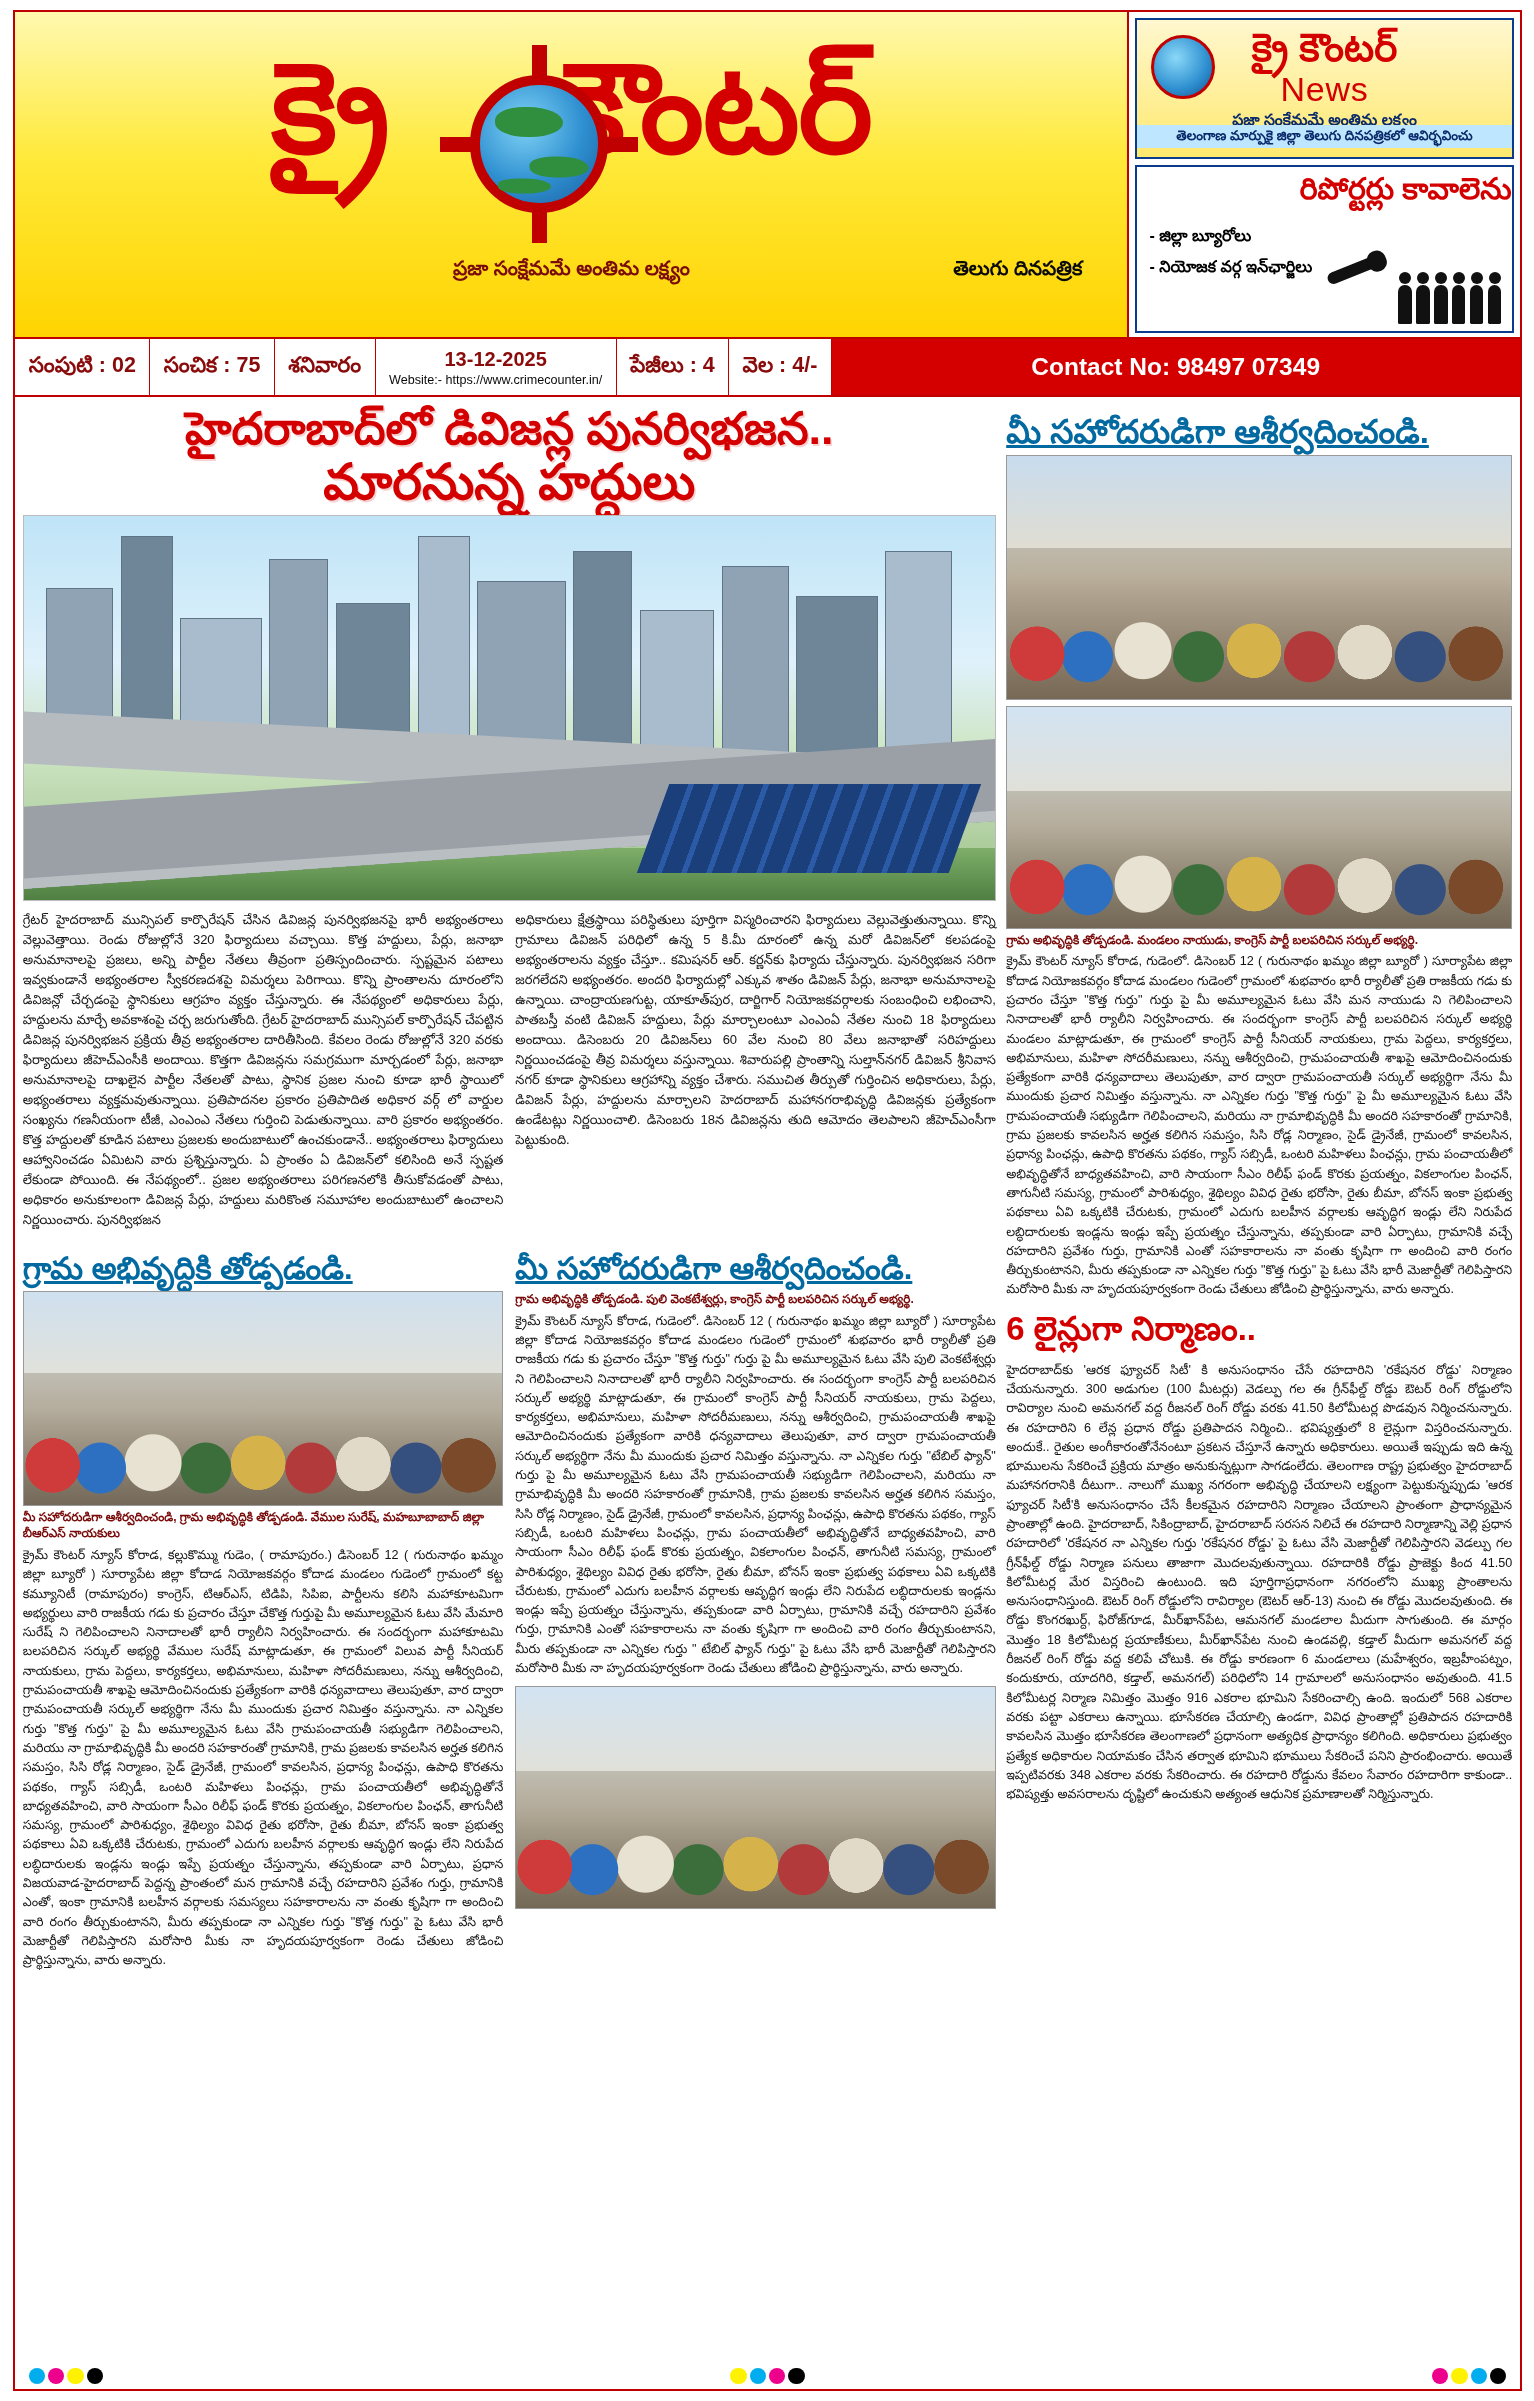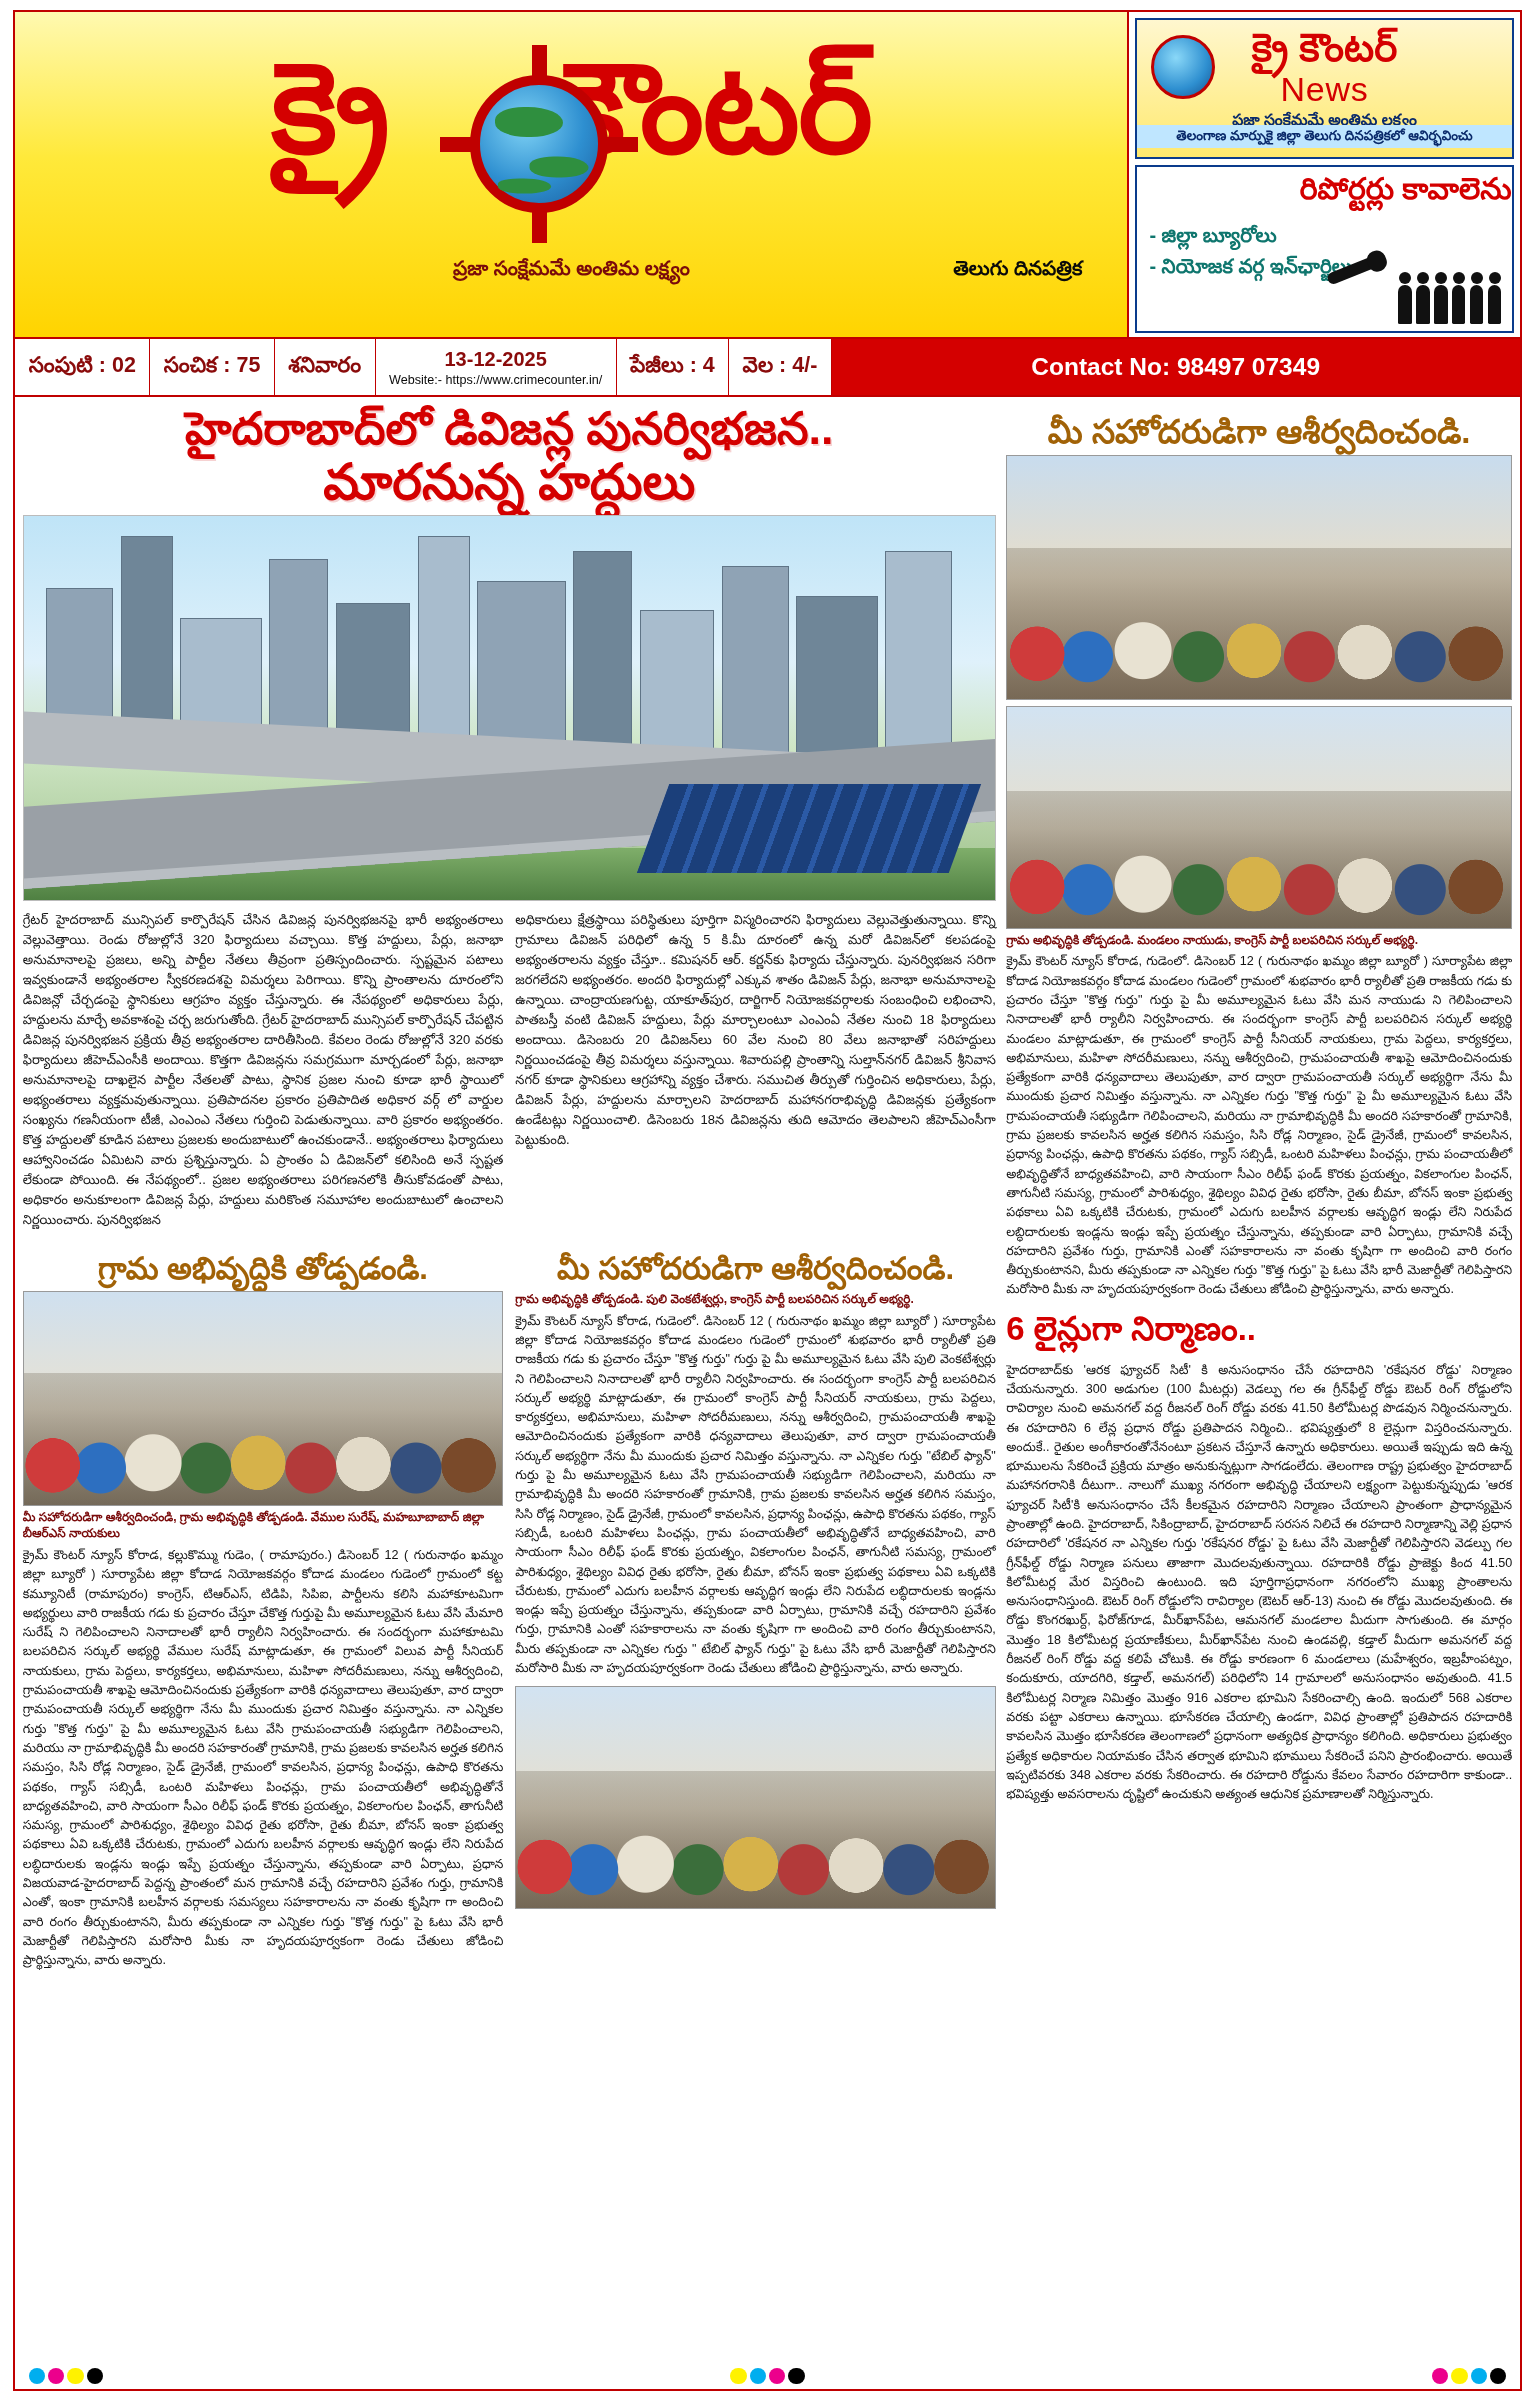--- a/index.html
+++ b/index.html
@@ -143,23 +143,23 @@
   }
   .rep-title {
     text-align:right;
     font-size: 30px;
     font-weight:bold;
     color:#d40000;
     margin-top: 4.5px;
   }
   .rep-lines {
     margin: 7.4px 0 0 12px;
-    font-size: 20px;
+    font-size: 16px;
     font-weight:bold;
-    color:#0f766e;
+    color:#000000;
     line-height: 31px;
   }
   .rep-people {
     position:absolute; right: 10.4px; bottom: 7.4px;
     display:flex; align-items:flex-end; gap:4.5px;
   }
   .rep-people i {
     display:block; width: 13.4px; height: 39px; background:#111;
     border-radius: 6.7px 6.7px 1.5px 1.5px; position:relative;
   }
@@ -256,22 +256,22 @@
     background: linear-gradient(180deg,#7fae6a,#4f8042);
   }
 
   .twocol {
     display:flex; gap: 12px; margin-top: 9px;
   }
   .twocol > div { flex: 1 1 0; }
   .tcol { font-size: 13px; line-height: 20px; color:#111; text-align: justify; }
 
   .sub-head {
-    color:#a16207; font-weight:bold; text-align:center; font-size: 31px;
-    line-height:1.1; margin: 9px 0 4.5px;
+    color:#0369a1; font-weight:bold; text-align:left; font-size: 31px;
+    line-height:1.1; margin: 9px 0 4.5px; text-decoration: underline;
   }
   .photo {
     width:100%; border:0.7px solid #999; position:relative; overflow:hidden;
   }
   .photo.h1 { height: 215px; background: linear-gradient(180deg,#cfe0ef 0%, #e9e2d2 55%, #b9ad94 100%); }
   .photo.h2 { height: 245px; background: linear-gradient(180deg,#c8dcee 0%, #e8ddc8 50%, #c0ab8d 100%); }
   .photo.h3 { height: 223px; background: linear-gradient(180deg,#d2e3f2 0%, #e7dfcd 55%, #b7a88d 100%); }
   .photo .crowd {
     position:absolute; left:0; right:0; bottom:0; height: 62%;
     background:

